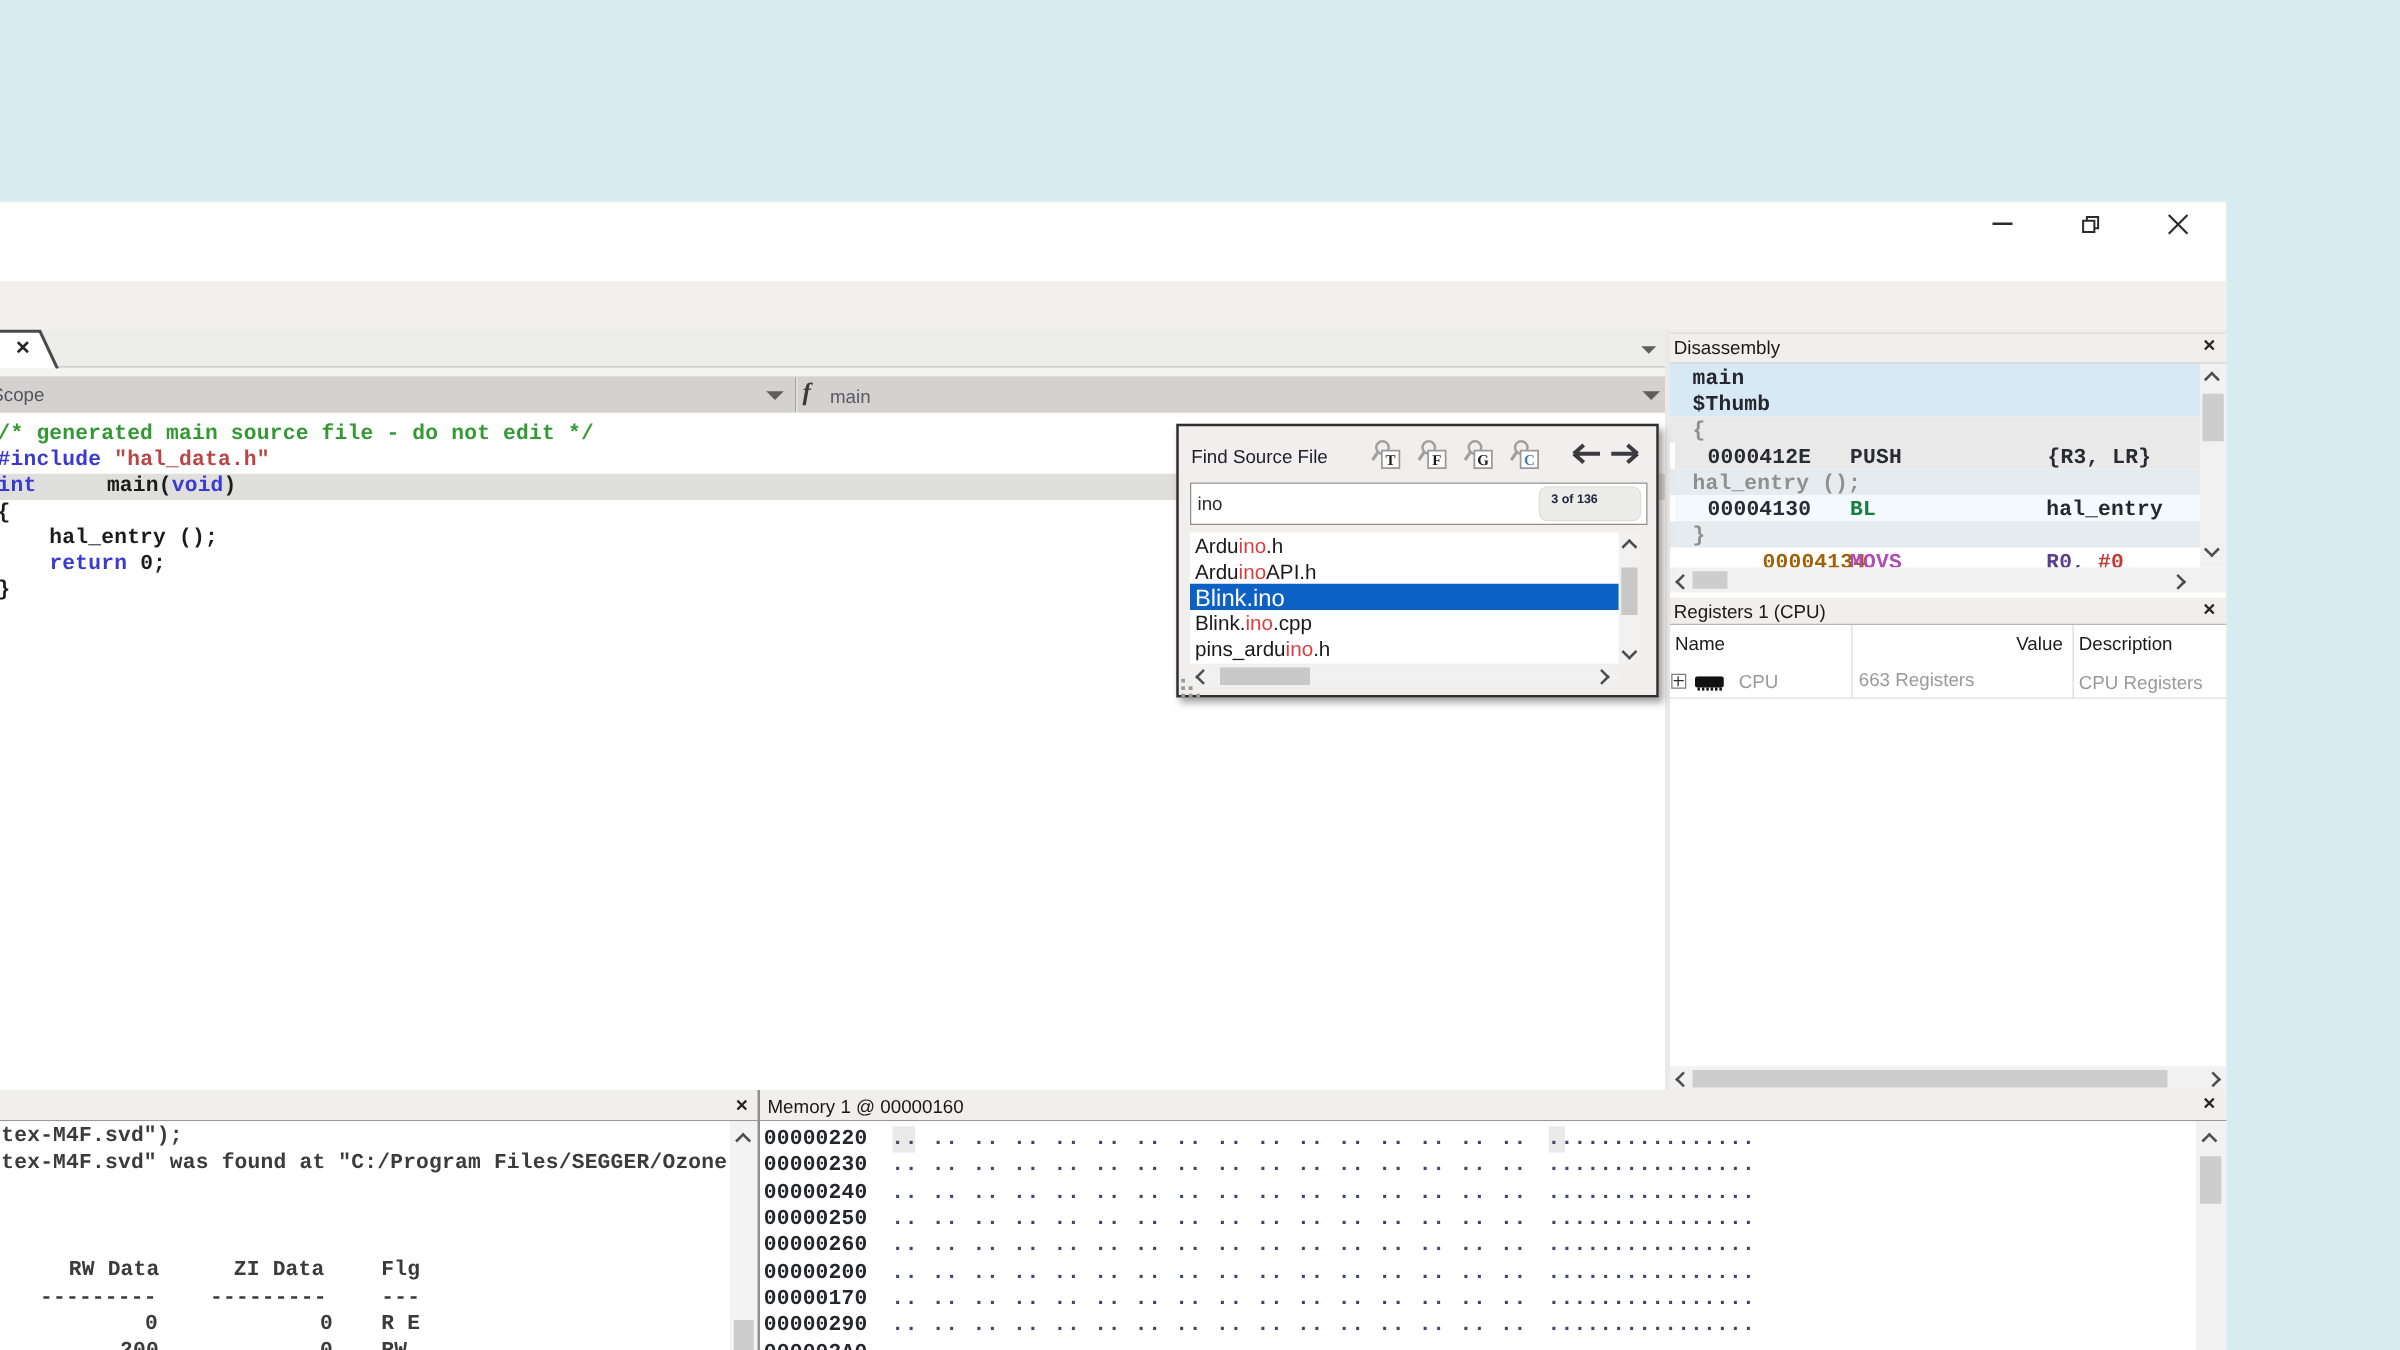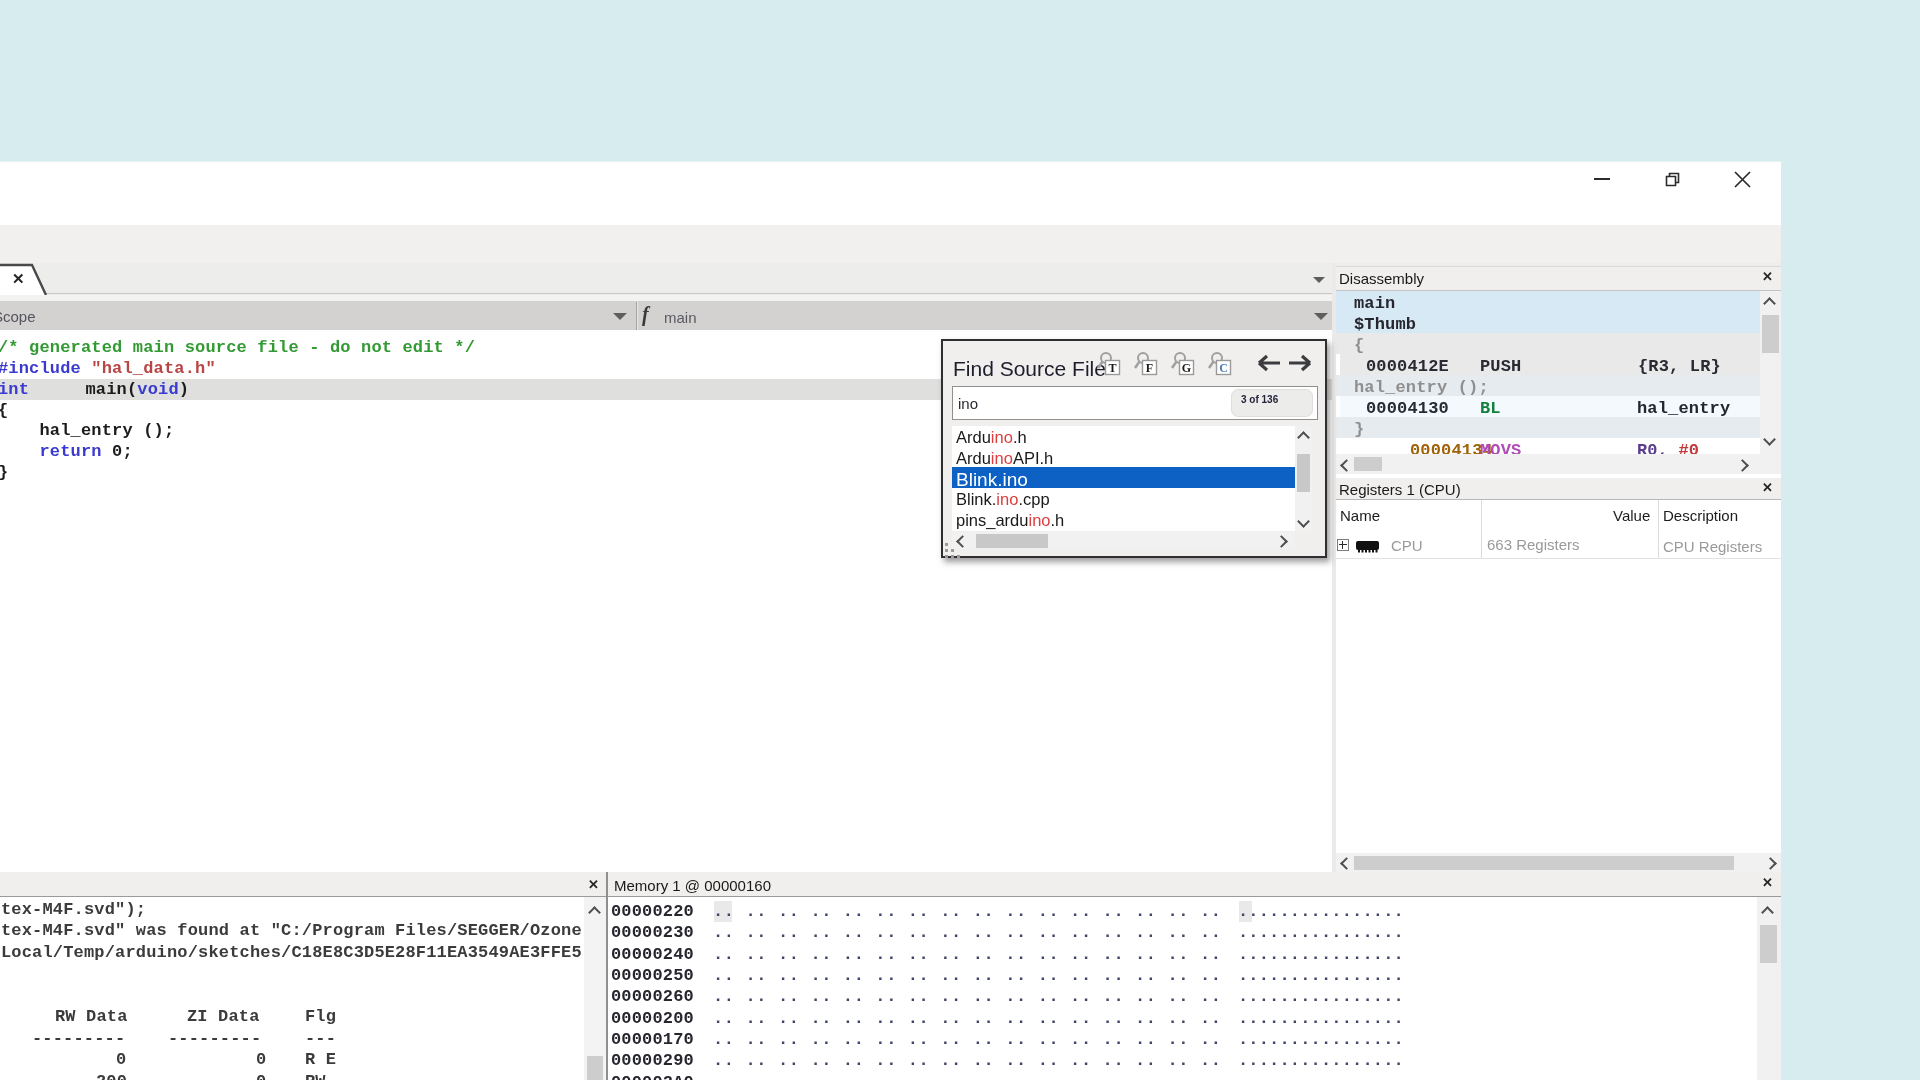--- a/index.html
+++ b/index.html
@@ -130,21 +130,20 @@
 <div class="chev left" style="left:1342px;top:859px;"></div>
 <div class="thumb" style="left:1354px;top:856px;width:380px;height:14px;"></div>
 <div class="chev right" style="left:1766px;top:859px;"></div>
 
 <div class="a" style="left:0;top:872px;width:607px;height:25px;background:#f0efee;border-bottom:1px solid #9a9a9a;box-sizing:border-box;"></div>
 <div class="pre xg" style="left:588px;top:878px;">✕</div>
 <div class="a" style="left:0;top:897px;width:584px;height:183px;background:#ffffff;"></div>
 <div class="a" style="left:0;top:897px;width:584px;height:183px;overflow:hidden;">
  <div class="pre mono" style="left:1px;top:2px;color:#3b3b3b;">tex-M4F.svd");</div>
  <div class="pre mono" style="left:1px;top:23px;color:#3b3b3b;">tex-M4F.svd" was found at "C:/Program Files/SEGGER/Ozone</div>
- <div class="pre mono" style="left:1px;top:45px;color:#3b3b3b;">Local/Temp/arduino/sketches/C18E8C3D5E28F11EA3549AE3FFE5</div>
  <div class="pre mono" style="left:55px;top:109px;color:#3b3b3b;">RW Data</div>
  <div class="pre mono" style="left:187px;top:109px;color:#3b3b3b;">ZI Data</div>
  <div class="pre mono" style="left:305px;top:109px;color:#3b3b3b;">Flg</div>
  <div class="pre mono" style="left:32px;top:131px;color:#3b3b3b;">---------</div>
  <div class="pre mono" style="left:168px;top:131px;color:#3b3b3b;">---------</div>
  <div class="pre mono" style="left:305px;top:131px;color:#3b3b3b;">---</div>
  <div class="pre mono" style="left:116px;top:152px;color:#3b3b3b;">0</div>
  <div class="pre mono" style="left:256px;top:152px;color:#3b3b3b;">0</div>
  <div class="pre mono" style="left:305px;top:152px;color:#3b3b3b;">R E</div>
  <div class="pre mono" style="left:96px;top:174px;color:#3b3b3b;">200</div>
@@ -189,21 +188,21 @@
     <div class="pre mono" style="left:630px;top:153px;color:#3f4566;">................</div>
     <div class="pre mono" style="left:3px;top:175px;color:#26262e;">000002A0</div>
     <div class="pre mono" style="left:105px;top:175px;color:#3f4566;letter-spacing:0.62px;">.. .. .. .. .. .. .. .. .. .. .. .. .. .. .. ..</div>
     <div class="pre mono" style="left:630px;top:175px;color:#3f4566;">................</div>
   </div>
 <div class="track" style="left:1757px;top:897px;width:24px;height:183px;"></div>
 <div class="chev up" style="left:1763px;top:908px;"></div>
 <div class="thumb" style="left:1760px;top:925px;width:17px;height:38px;"></div>
 
 <div class="a" style="left:941px;top:339px;width:386px;height:219px;background:#f0efee;border:2px solid #2f2f31;box-sizing:border-box;box-shadow:3px 4px 6px rgba(60,60,60,0.5);">
- <div class="pre" style="left:10px;top:16px;font-size:21px;color:#1d1d2b;">Find Source File</div>
+ <div class="pre" style="left:10px;top:16px;font-size:15px;color:#1d1d2b;">Find Source File</div>
 
  <svg class="a" style="left:152px;top:10px;" width="28" height="28">
   <circle cx="11" cy="7" r="5" fill="none" stroke="#a0a0a0" stroke-width="2"></circle>
   <path d="M7.5,10.5 L3,17" stroke="#a0a0a0" stroke-width="2.5"></path>
   <rect x="10.5" y="9.5" width="14" height="14" fill="#ffffff" stroke="#9a9a9a" stroke-width="1.4"></rect>
   <text x="17.5" y="21" text-anchor="middle" font-family="Liberation Serif,serif" font-weight="bold" font-size="12" fill="#1a1a1a">T</text>
  </svg>
  <svg class="a" style="left:189px;top:10px;" width="28" height="28">
   <circle cx="11" cy="7" r="5" fill="none" stroke="#a0a0a0" stroke-width="2"></circle>
   <path d="M7.5,10.5 L3,17" stroke="#a0a0a0" stroke-width="2.5"></path>

